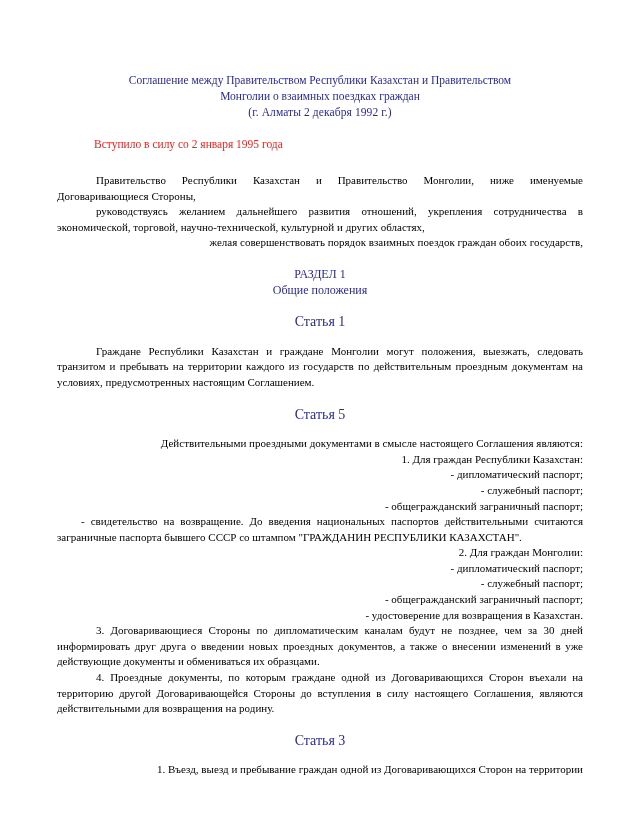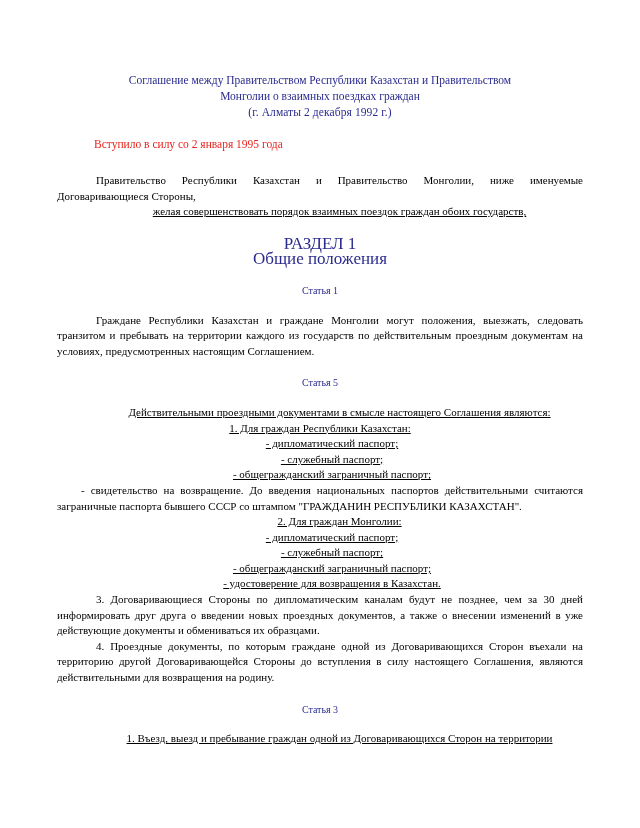--- a/index.html
+++ b/index.html
@@ -63,54 +63,54 @@
   }
   .para.hang {
     text-indent: 24px;
   }
   .gap-md { height: 14px; }
   .gap-lg { height: 16px; }
   .gap-xl { height: 21px; }
   .center-head {
     text-align: center;
     color: #2b2b8f;
-    font-size: 17px;
+    font-size: 12px;
     line-height: 15.6px;
   }
   .center-head .sub {
     display: block;
   }
   .article-head {
     text-align: center;
     color: #2b2b8f;
-    font-size: 10px;
+    font-size: 14px;
     line-height: 15.6px;
   }
   .last-line {
-    text-align: center;
-    text-decoration: underline;
+    text-align: right;
   }
 </style>
 </head>
 <body>
 
 <div class="page">
   <div class="content">
 
     <div class="title-block">
       <span class="title-line">Соглашение между Правительством Республики Казахстан и Правительством</span>
       <span class="title-line">Монголии о взаимных поездках граждан</span>
       <span class="title-line title-line-3">(г. Алматы 2 декабря 1992 г.)</span>
     </div>
 
     <div class="notice">Вступило в силу со 2 января 1995 года</div>
 
     <div class="gap-xl"></div>
 
     <p class="para indent">Правительство Республики Казахстан и Правительство Монголии, ниже именуемые Договаривающиеся Стороны,</p>
+    <p class="para indent">руководствуясь желанием дальнейшего развития отношений, укрепления сотрудничества в экономической, торговой, научно-технической, культурной и других областях,</p>
     <p class="para indent last-line">желая совершенствовать порядок взаимных поездок граждан обоих государств,</p>
 
     <div class="gap-lg"></div>
 
     <div class="center-head">
       <span>РАЗДЕЛ 1</span>
       <span class="sub">Общие положения</span>
     </div>
 
     <div class="gap-lg"></div>

